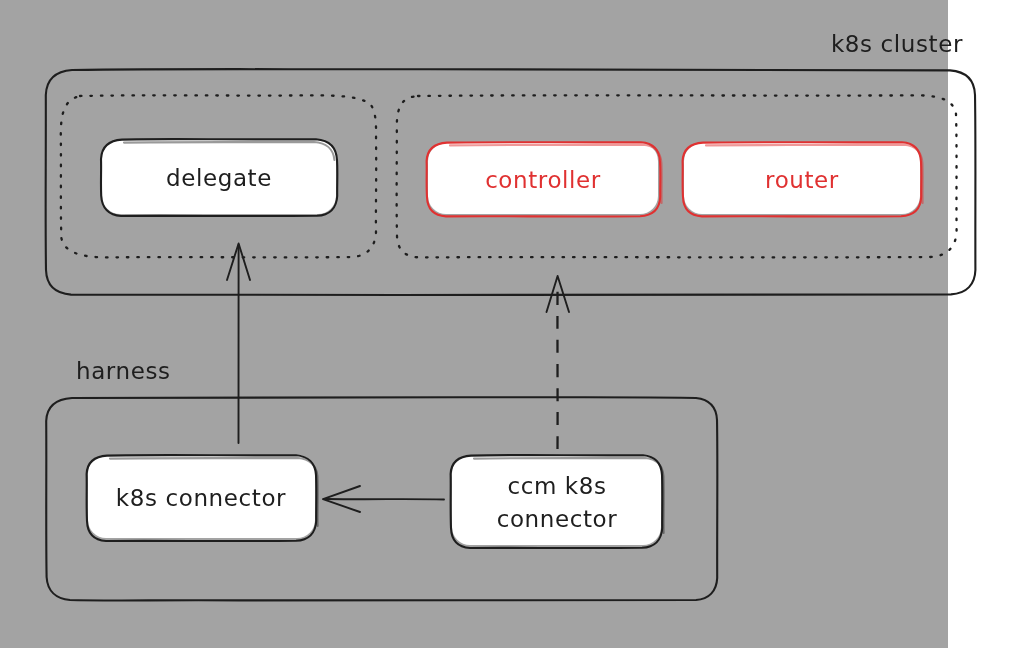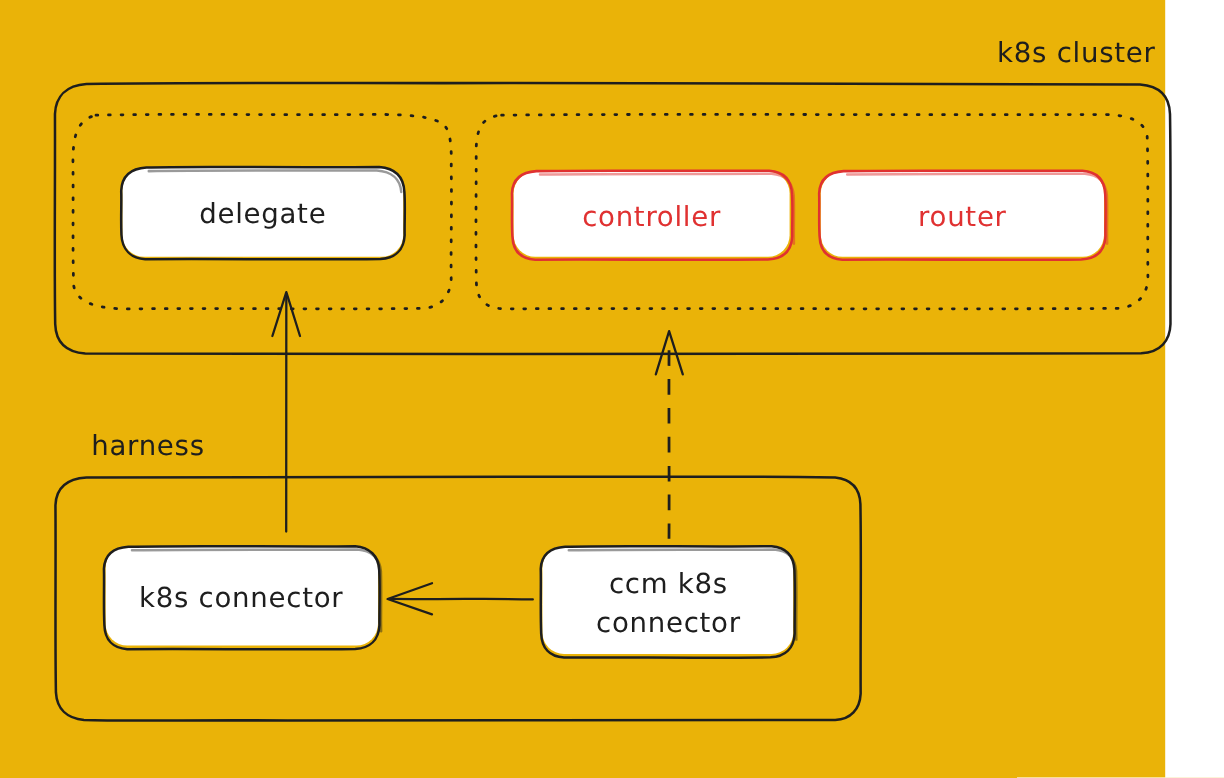--- a/index.html
+++ b/index.html
@@ -10,22 +10,21 @@
   body {
     width: 1020px;
     height: 648px;
     font-family: "DejaVu Sans", sans-serif;
     overflow: hidden;
   }
   #diagram-root {
     position: relative;
     width: 948px;
     height: 648px;
-    background: #eab308;
-    padding-left: 23px;
+    background: #a3a3a3;
   }
   svg.canvas {
     position: absolute;
     top: 0;
     left: 0;
     width: 1020px;
     height: 648px;
   }
   .lbl {
     font-family: "DejaVu Sans", sans-serif;

